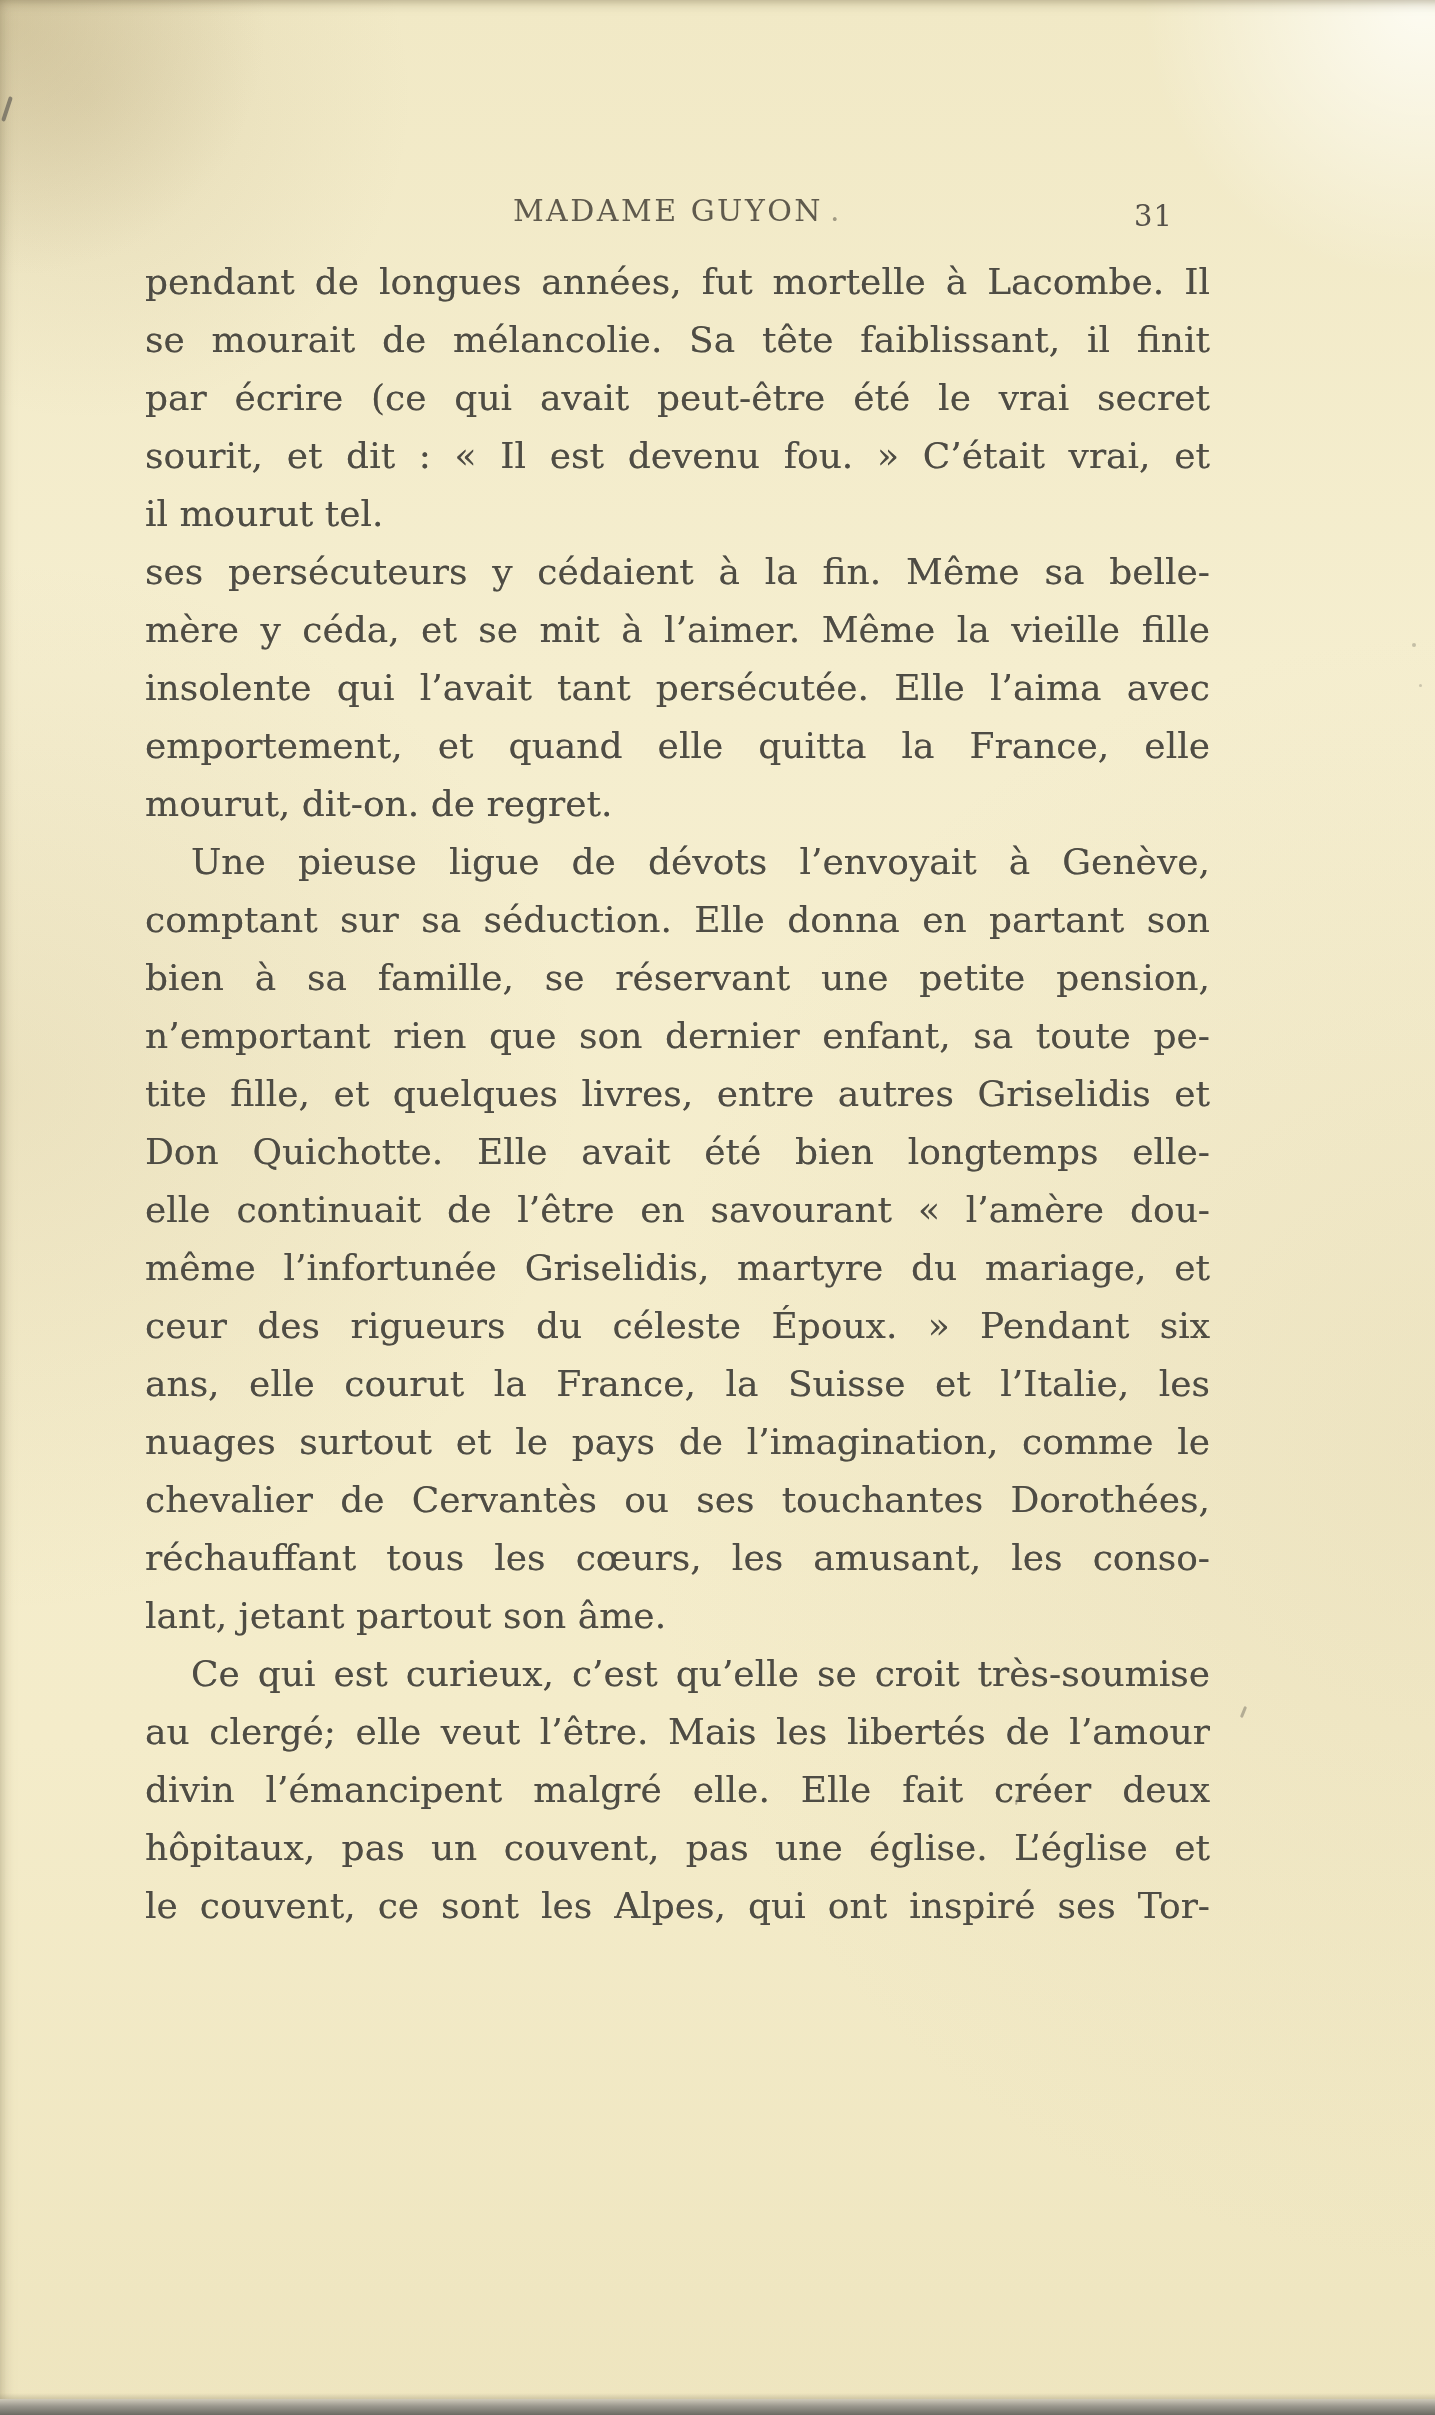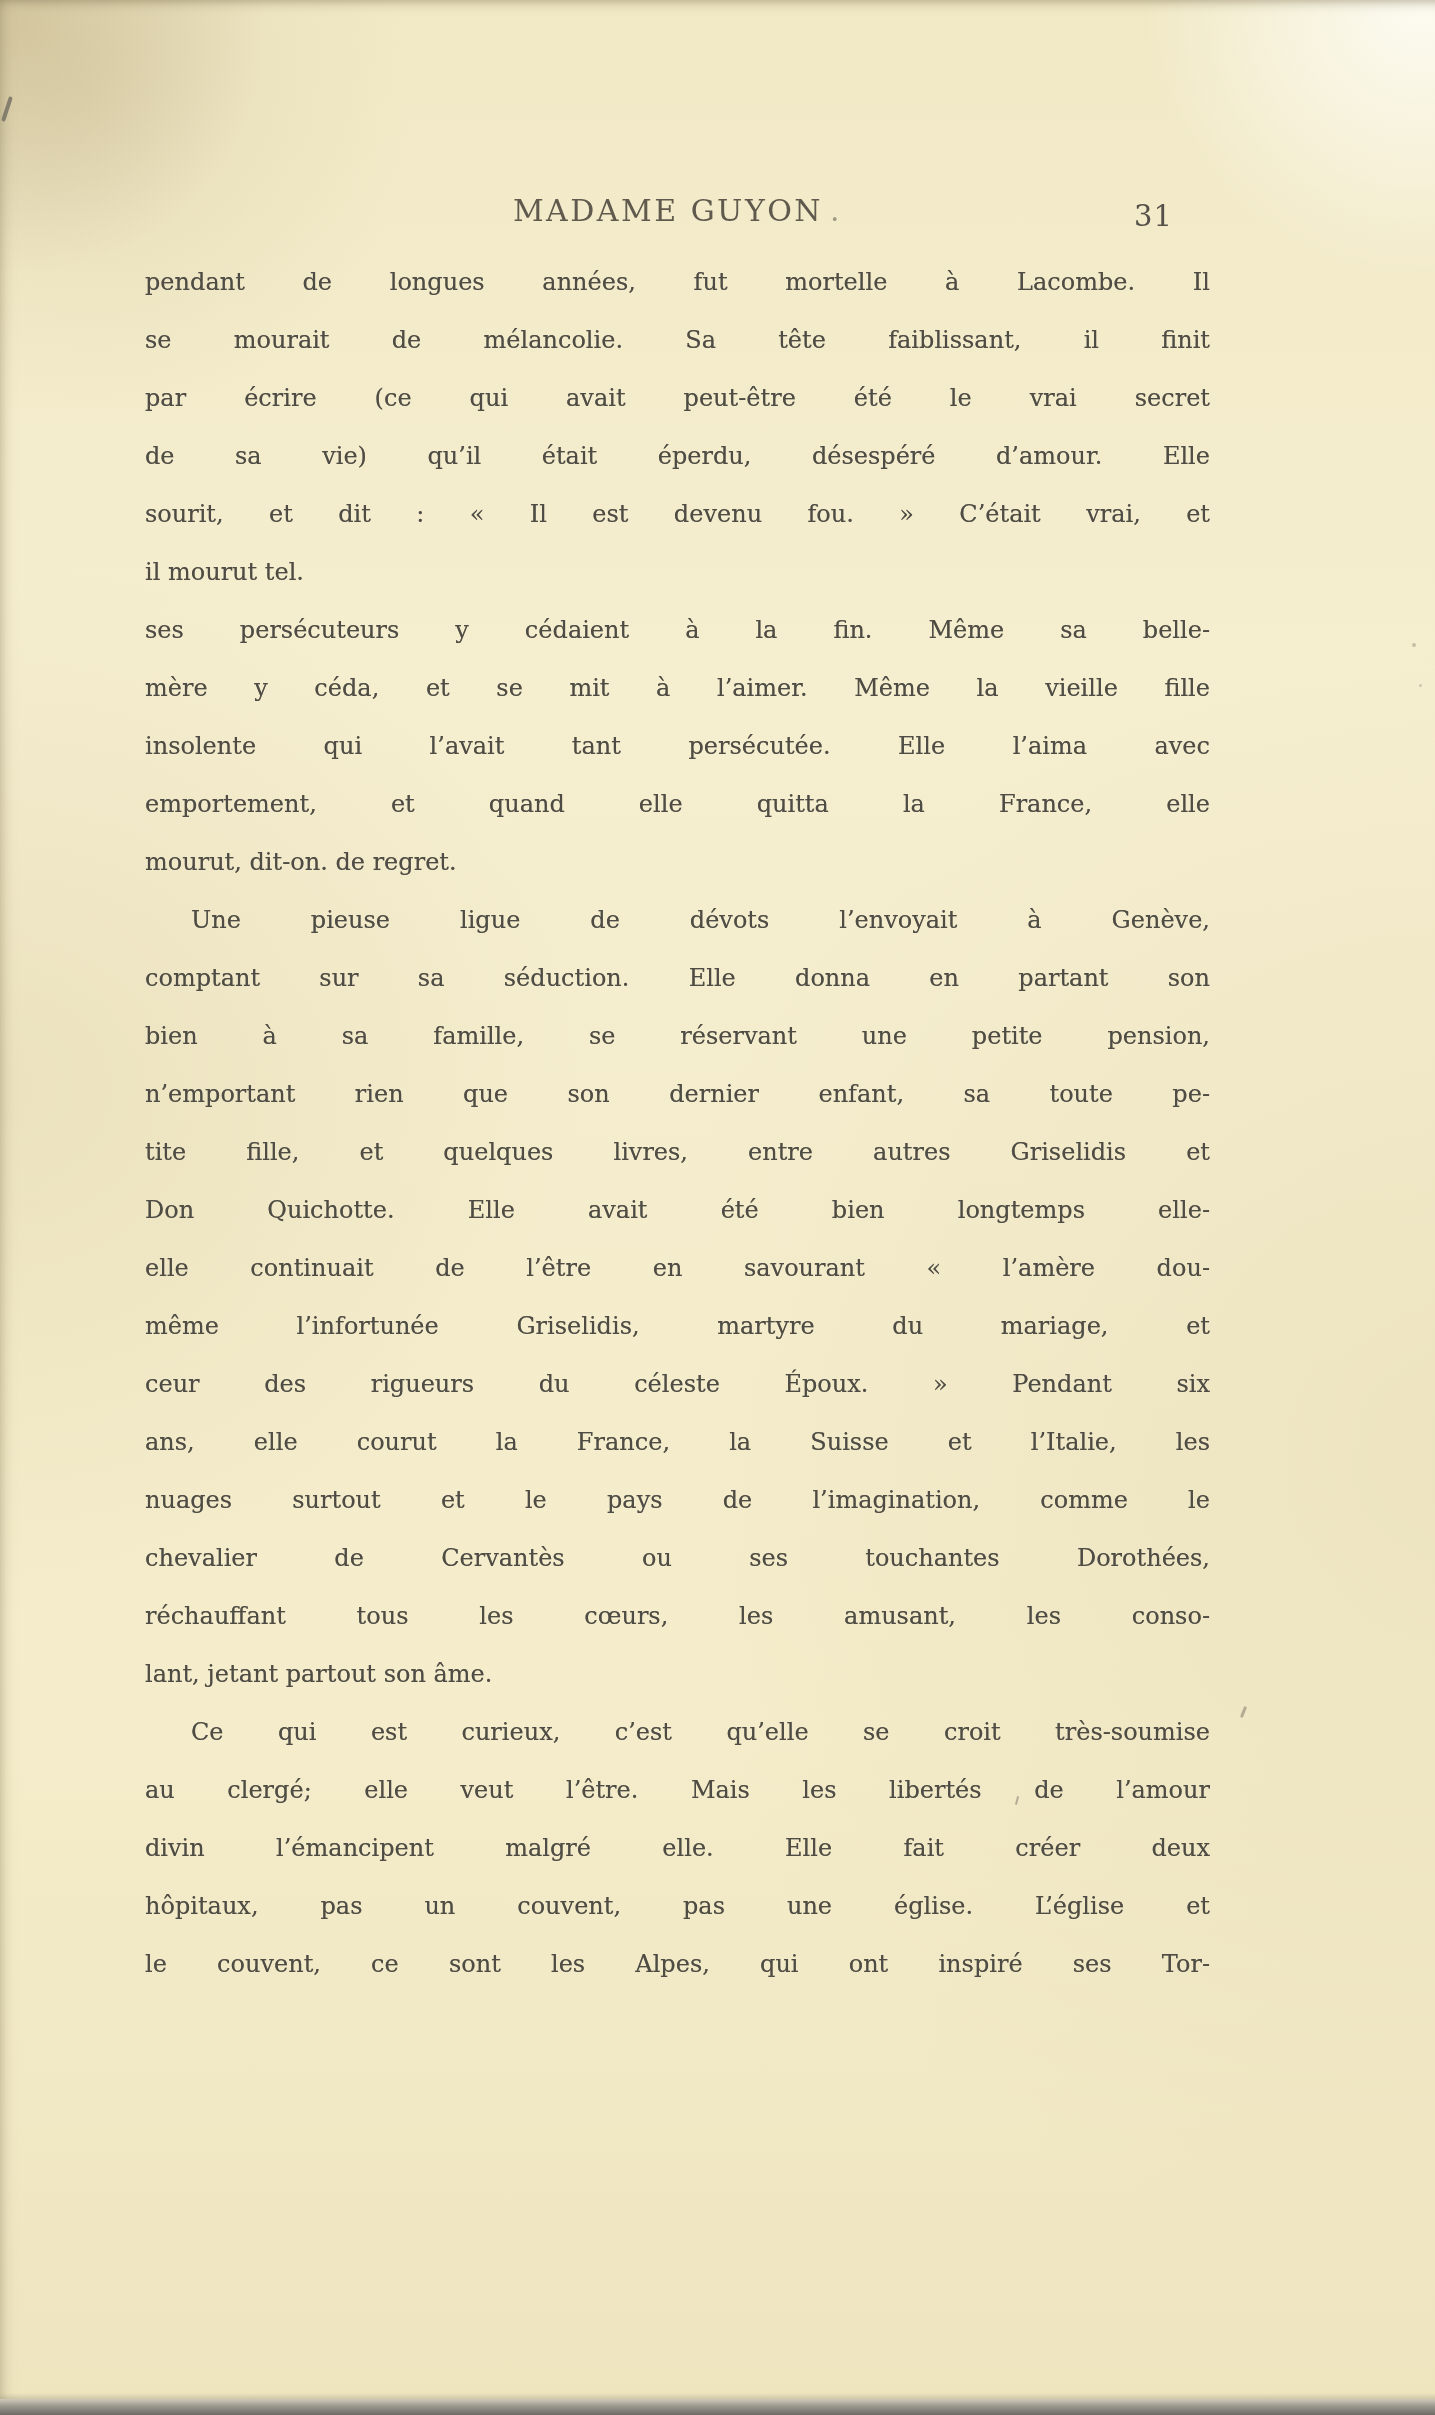--- a/index.html
+++ b/index.html
@@ -29,21 +29,21 @@
     font-size:30px; letter-spacing:2.5px; line-height:40px;
     white-space:nowrap;
   }
   .title-dot { opacity:.55; margin-left:7px; }
   .page-number {
     position:absolute; right:37px; top:5px; line-height:40px;
     font-size:29px; letter-spacing:1px; color:#55514a;
   }
   .page-text {
     position:absolute; top:253px; left:145px; width:1065px;
-    font-size:24px; line-height:58px; color:#4e4c44;
+    font-size:36px; line-height:58px; color:#4e4c44;
     text-shadow: 0 0 0.6px rgba(78,76,68,0.55);
   }
   .line { text-align:justify; text-align-last:justify; white-space:normal; }
   .line.end { text-align-last:left; }
   .line.indent { text-indent:46px; }
   .it { }
   .bottom-edge {
     position:absolute; left:0; bottom:0; width:100%; height:16px;
     background:linear-gradient(180deg, #cfcaba 0%, #9a978d 45%, #6d6b63 100%);
   }
@@ -65,21 +65,20 @@
 
   <div class="header">
     <span class="running-title"><span>MADAME GUYON</span><span class="title-dot">.</span></span>
     <span class="page-number">31</span>
   </div>
 
   <div class="page-text">
       <div class="line"><span>pendant de longues années, fut mortelle à Lacombe. Il</span></div>
       <div class="line"><span>se mourait de mélancolie. Sa tête faiblissant, il finit</span></div>
       <div class="line"><span>par écrire (ce qui avait peut-être été le vrai secret</span></div>
-      <div class="line"><span>de sa vie) qu’il était éperdu, désespéré d’amour. Elle</span></div>
       <div class="line"><span>sourit, et dit : « Il est devenu fou. » C’était vrai, et</span></div>
       <div class="line end"><span>il mourut tel.</span></div>
       <div class="line"><span>ses persécuteurs y cédaient à la fin. Même sa belle-</span></div>
       <div class="line"><span>mère y céda, et se mit à l’aimer. Même la vieille fille</span></div>
       <div class="line"><span>insolente qui l’avait tant persécutée. Elle l’aima avec</span></div>
       <div class="line"><span>emportement, et quand elle quitta la France, elle</span></div>
       <div class="line end"><span>mourut, dit-on. de regret.</span></div>
       <div class="line indent"><span>Une pieuse ligue de dévots l’envoyait à Genève,</span></div>
       <div class="line"><span>comptant sur sa séduction. Elle donna en partant son</span></div>
       <div class="line"><span>bien à sa famille, se réservant une petite pension,</span></div>

